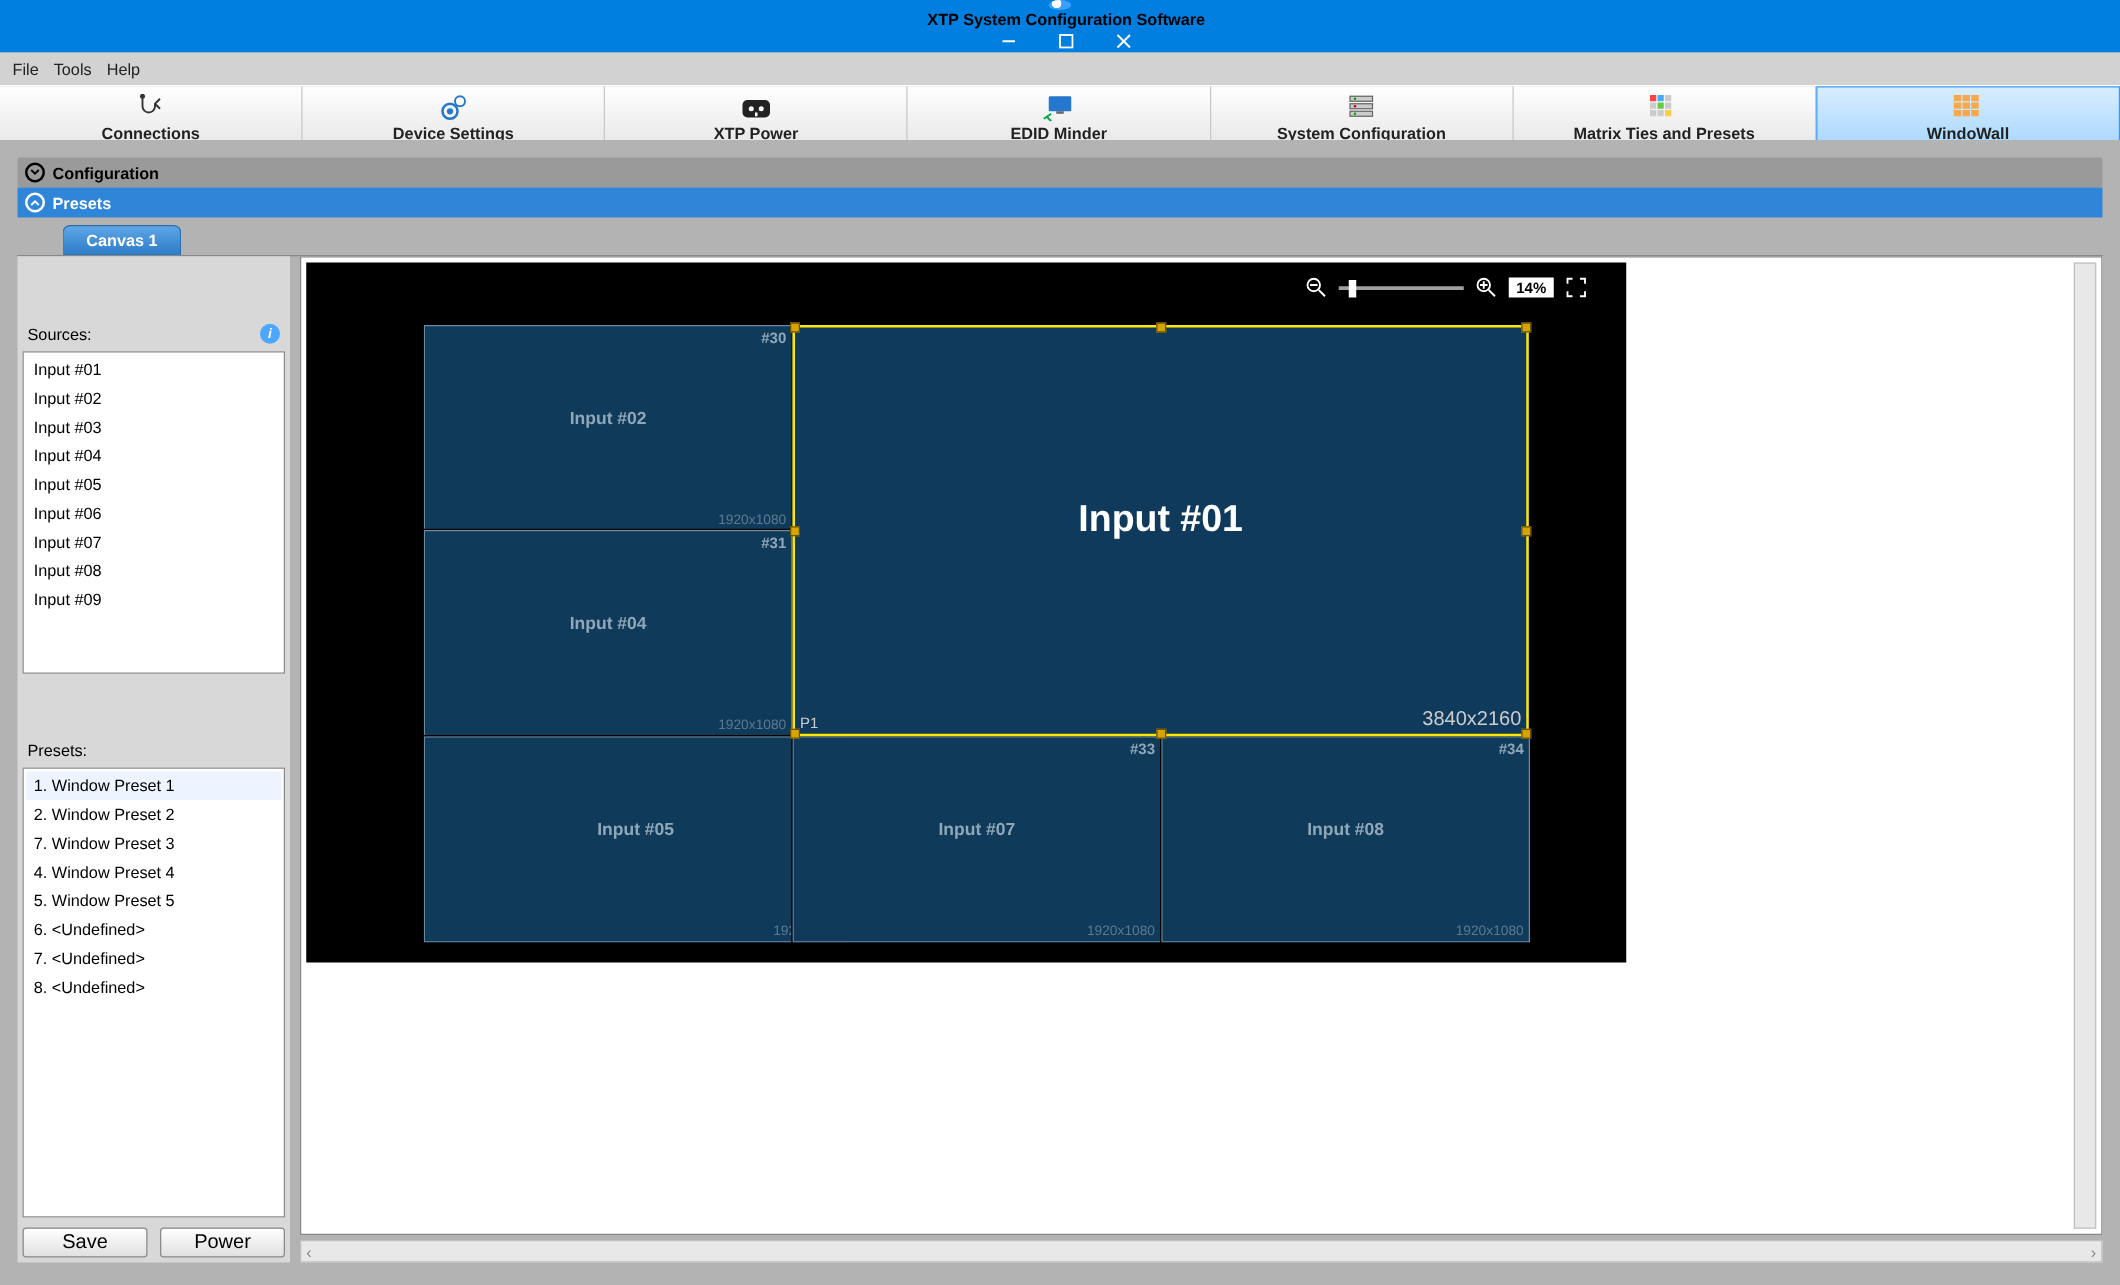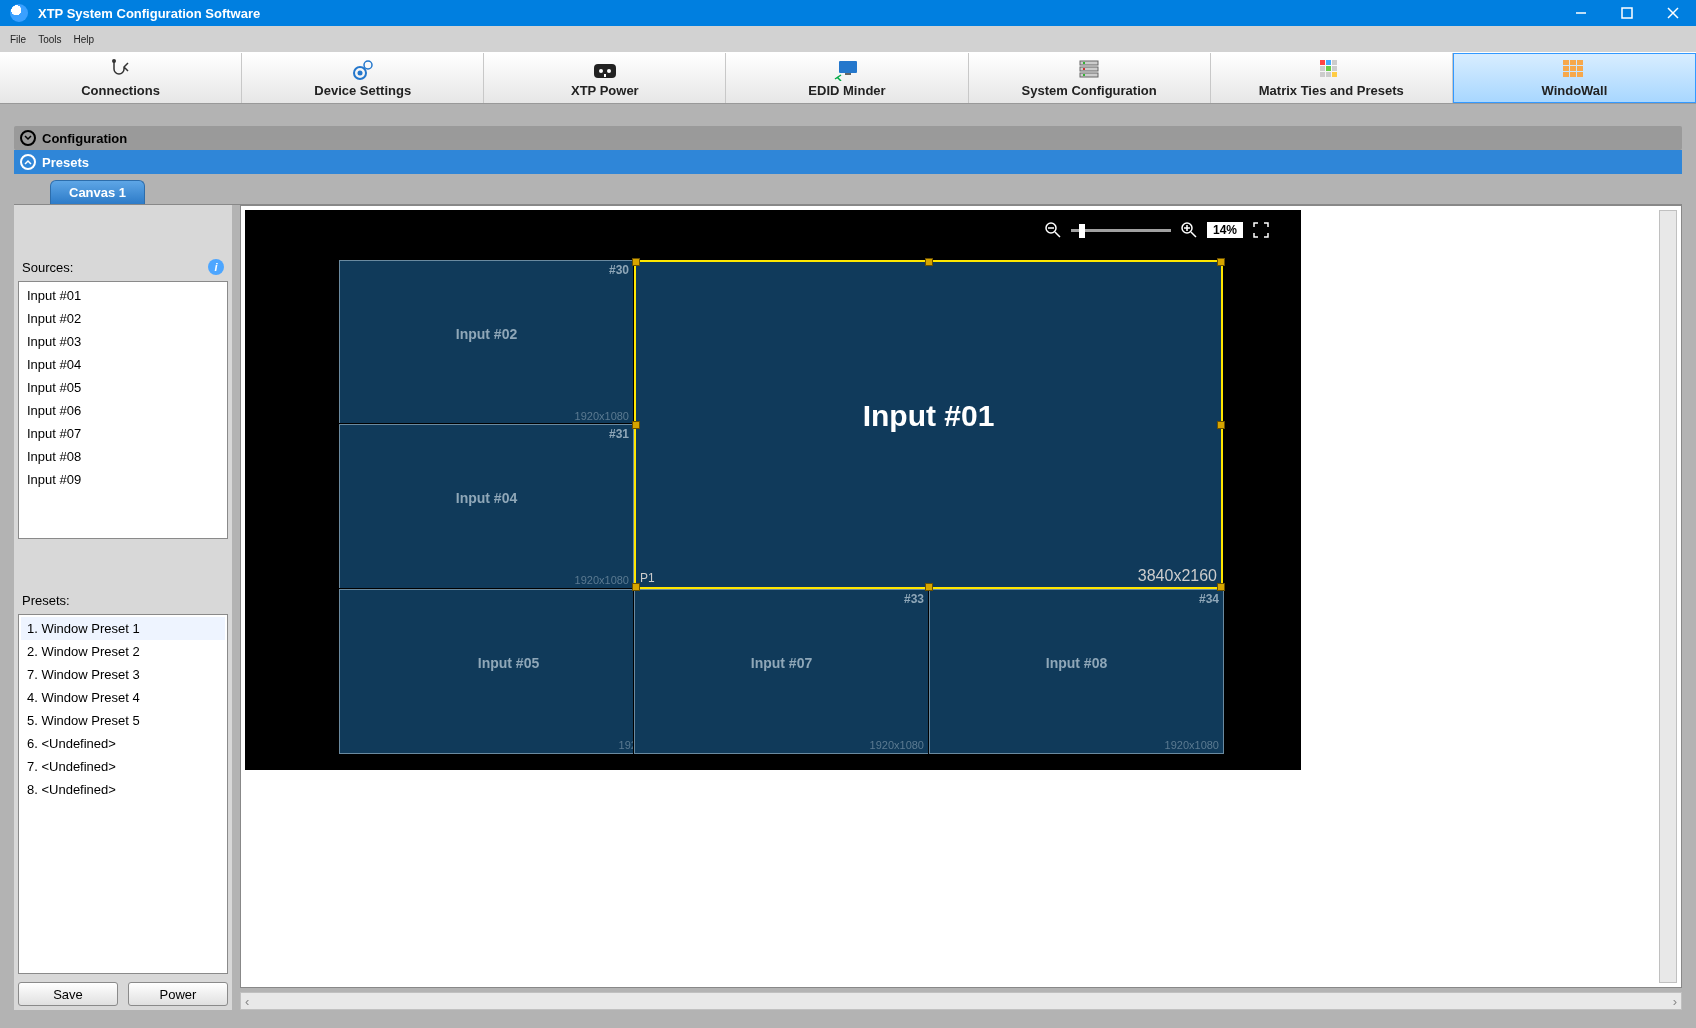--- a/index.html
+++ b/index.html
@@ -3,42 +3,43 @@
   <meta charset="utf-8">
   <style>
     * { margin: 0; padding: 0; box-sizing: border-box; }
     body {
       font-family: 'Segoe UI', Tahoma, Arial, sans-serif;
       font-size: 13px;
       background: #b3b3b3;
       overflow: hidden;
     }
     .titlebar {
-      height: 26px;
+      height: 42px;
       background: #007fe0;
-      color: #ffffff;
+      color: #000000;
       display: flex;
       align-items: center;
       padding-left: 10px;
       font-weight: 600;
+      flex-direction: column;
     }
     .titlebar .icon { width: 18px; height: 18px; border-radius: 50%; background:
       radial-gradient(circle at 35% 35%, #fff 0 30%, #3aa0ff 31% 100%);
       margin-right: 10px; display:inline-block; }
     .titlebar .title { flex: 1; }
     .winbtns { display:flex; height:100%; }
     .winbtn { width:46px; display:flex; align-items:center; justify-content:center; color:#fff; }
     .menubar {
       height: 26px;
       background: #d2d2d2;
       display: flex;
       align-items: center;
       gap: 12px;
       padding: 0 10px;
-      font-size: 10px;
+      font-size: 13px;
       color: #222;
     }
     .toolbar {
       height: 52px;
       background: linear-gradient(#fff, #e6e6e6);
       display: flex;
       border-bottom: 1px solid #999;
       border-top: 1px solid #fff;
     }
     .toolbar .tbtn {
@@ -142,21 +143,21 @@
     .list-item {
       padding:4px 6px;
       cursor:default;
     }
     .list-item.selected { background:#eef4ff; }
     .savebar { display:flex; gap:10px; padding-top:4px; }
     .btn {
       flex:1; height:24px;
       background: linear-gradient(#fff,#e0e0e0);
       border:1px solid #8a8a8a; border-radius:3px;
-      font-size:13px;
+      font-size:16px;
     }
 
     .canvas-area {
       flex:1;
       display:flex; flex-direction:column;
       gap:4px;
     }
     .canvas-wrap {
       flex:1; position:relative;
       border:1px solid #888; background:#fff;

